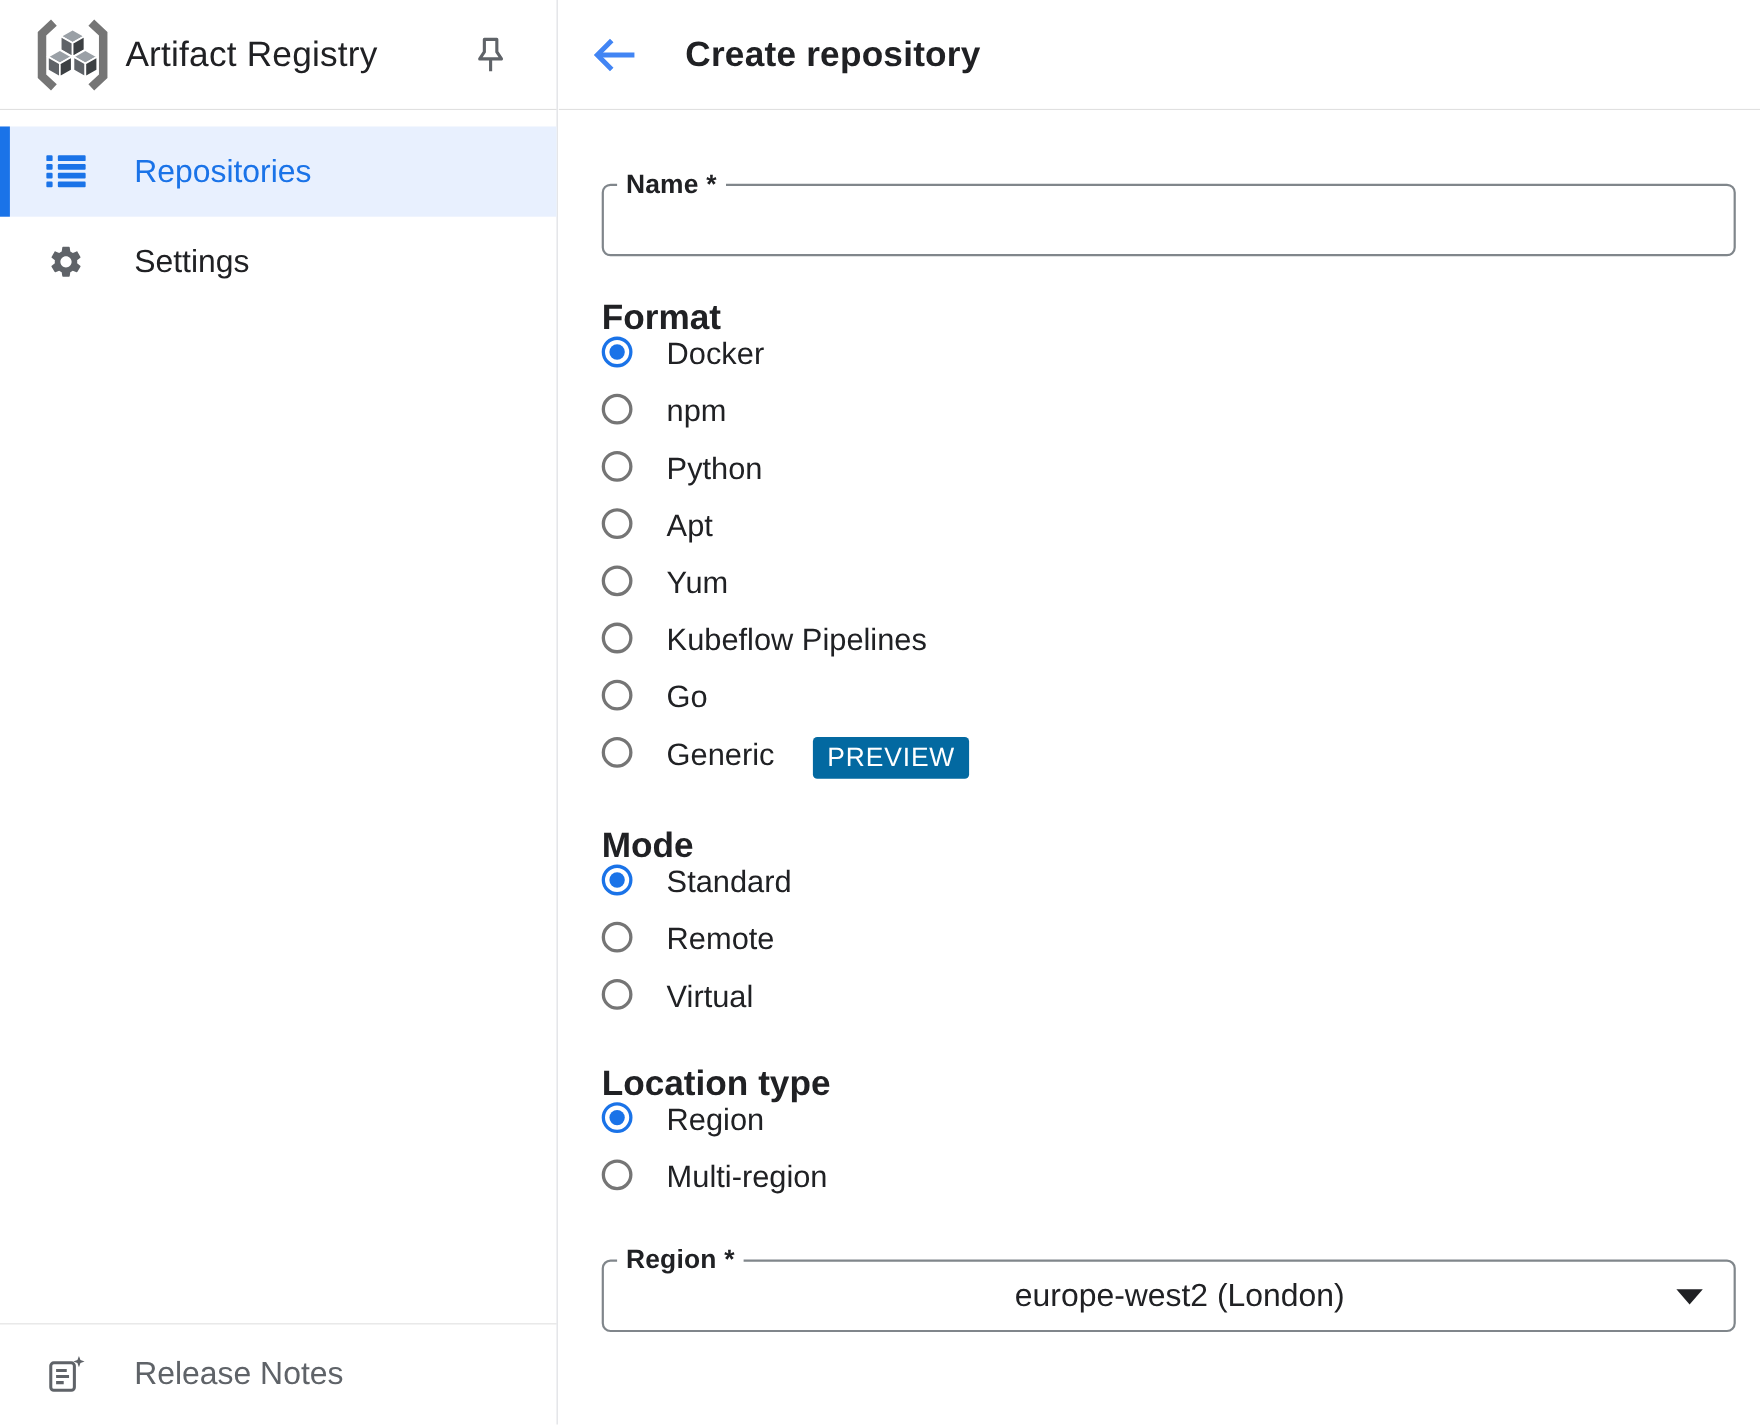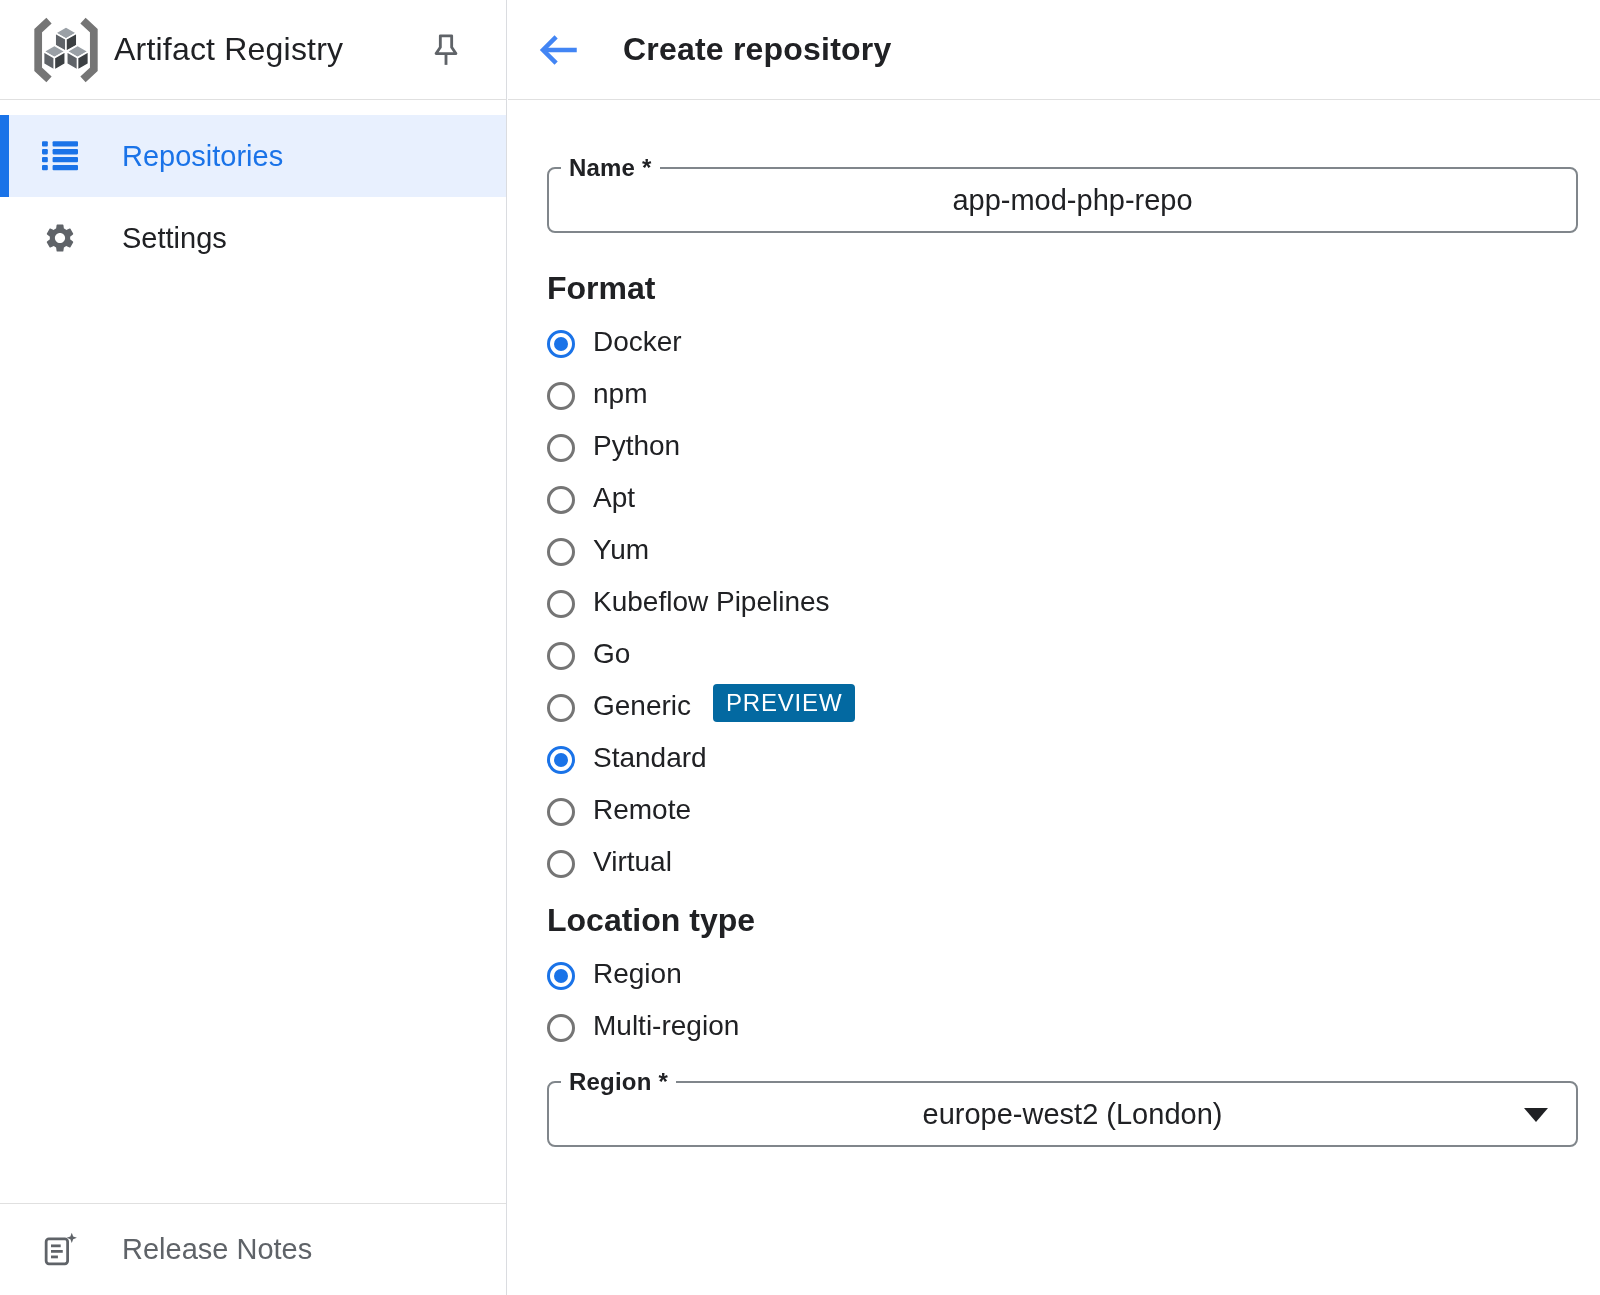--- a/index.html
+++ b/index.html
@@ -49,21 +49,21 @@
   .region-field { margin-top:39px; cursor:pointer; }
   .caret { position:absolute; right:28px; top:50%; margin-top:-6px; width:0; height:0;
     border-left:12px solid transparent; border-right:12px solid transparent;
     border-top:14px solid #202124; }
 
   .group-label { font-size:32px; font-weight:700; color:#202124; line-height:32px; }
   .lbl-format { margin-top:39px; margin-bottom:2px; }
   .lbl-mode { margin-top:30px; margin-bottom:2px; }
   .lbl-location { margin-top:26px; margin-bottom:2px; }
 
-  .radio-row { height:52px; display:flex; align-items:flex-end; cursor:pointer; }
+  .radio-row { height:52px; display:flex; align-items:flex-start; cursor:pointer;gap:13px; }
   .radio { width:28px; height:28px; border-radius:50%; border:3px solid #757575;
     margin-right:18px; flex:0 0 auto; position:relative; background:#fff; }
   .radio.checked { border-color:#1a73e8; }
   .radio.checked::after { content:""; position:absolute; left:50%; top:50%;
     width:14px; height:14px; margin:-7px 0 0 -7px; border-radius:50%; background:#1a73e8; }
   .radio-label { font-size:28px; color:#202124; }
   .badge { display:inline-block; margin-left:22px; background:#0369a1; color:#fff;
     font-size:24px; font-weight:400; letter-spacing:0.8px; padding:4px 13px;
     border-radius:4px; line-height:30px; }
 </style>
@@ -147,21 +147,20 @@
         <path d="M16.5 5.5 L6 16 L16.5 26.5" stroke="#4285f4" stroke-width="3.6" fill="none" stroke-linejoin="miter"></path>
       </svg>
     </button>
     <h1 class="page-title">Create repository</h1>
   </div>
 
   <div class="content">
 
     <div class="field name-field">
       <span class="field-label">Name *</span>
-      <span class="field-value">app-mod-php-repo</span>
     </div>
 
     <div class="group-label lbl-format">Format</div>
     <div>
       <div class="radio-row">
         <span class="radio checked"></span>
         <span class="radio-label">Docker</span>
       </div>
       <div class="radio-row">
         <span class="radio"></span>
@@ -187,20 +186,21 @@
         <span class="radio"></span>
         <span class="radio-label">Go</span>
       </div>
       <div class="radio-row">
         <span class="radio"></span>
         <span class="radio-label">Generic</span>
         <span class="badge">PREVIEW</span>
       </div>
     </div>
 
+    <div class="group-label lbl-mode">Mode</div>
     <div>
       <div class="radio-row">
         <span class="radio checked"></span>
         <span class="radio-label">Standard</span>
       </div>
       <div class="radio-row">
         <span class="radio"></span>
         <span class="radio-label">Remote</span>
       </div>
       <div class="radio-row">

